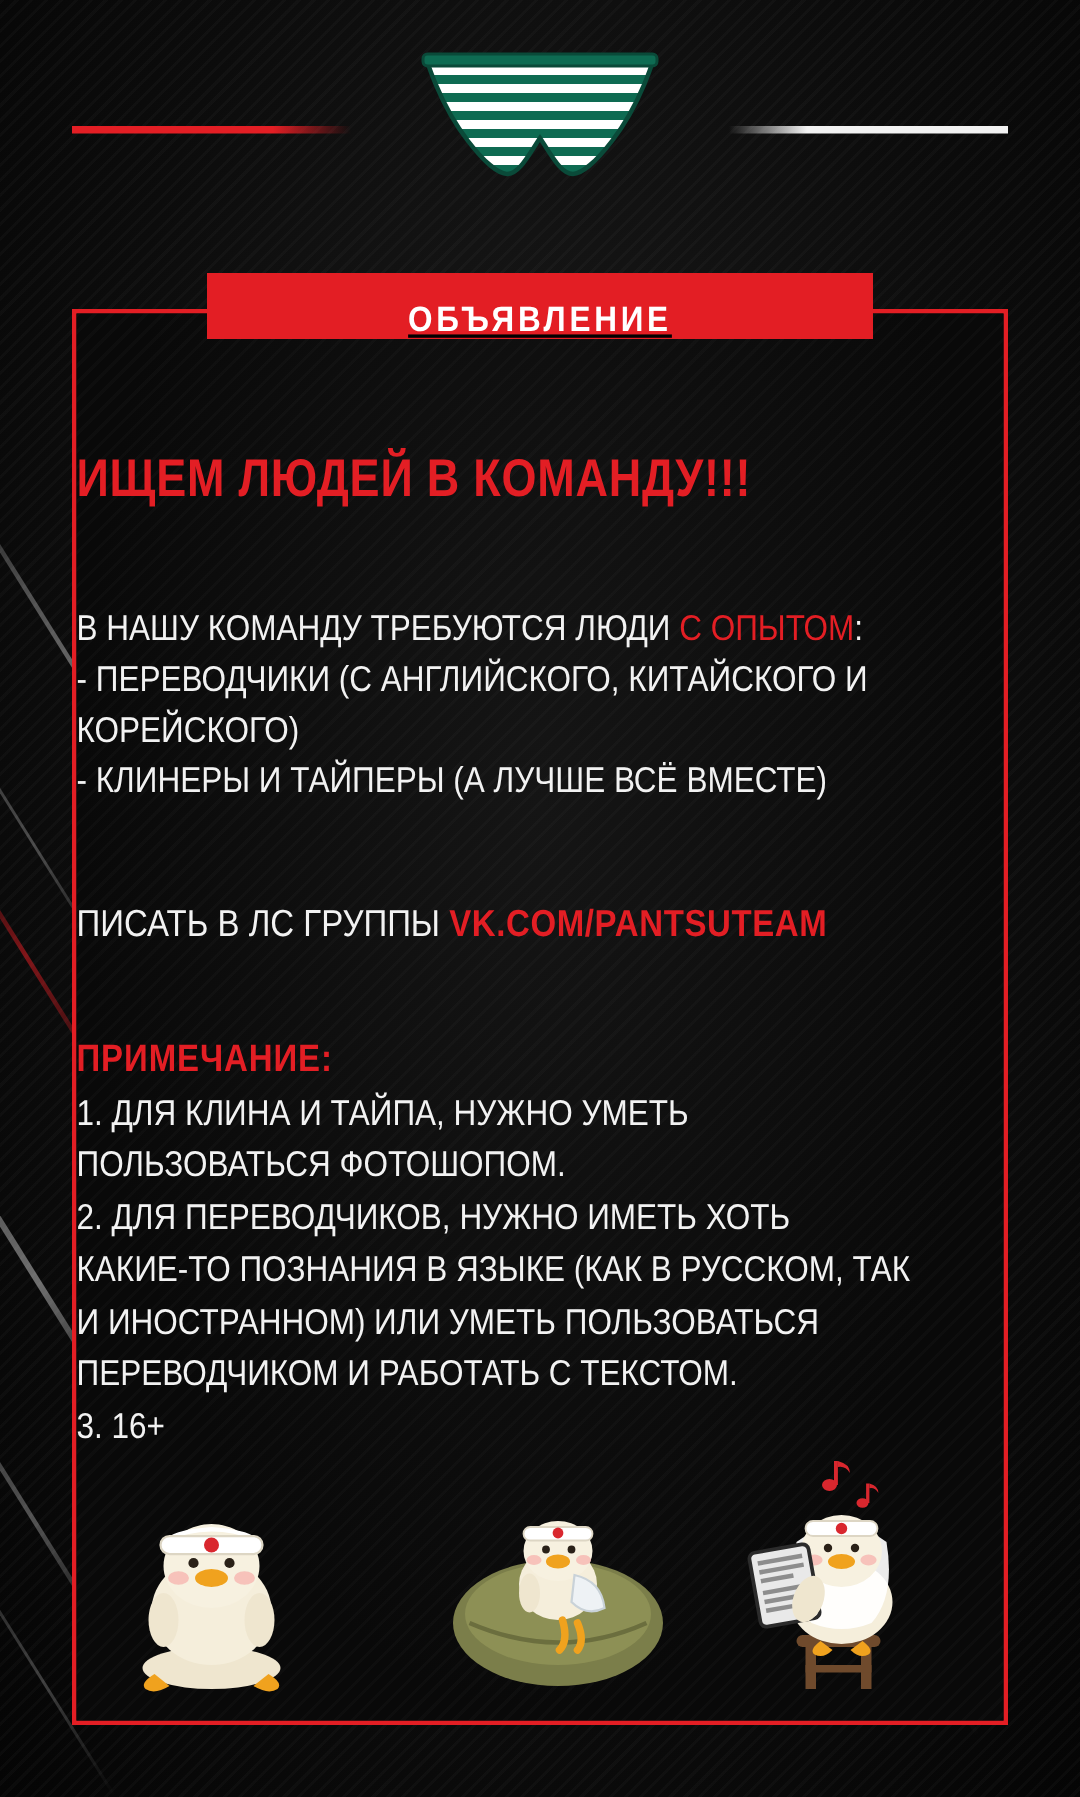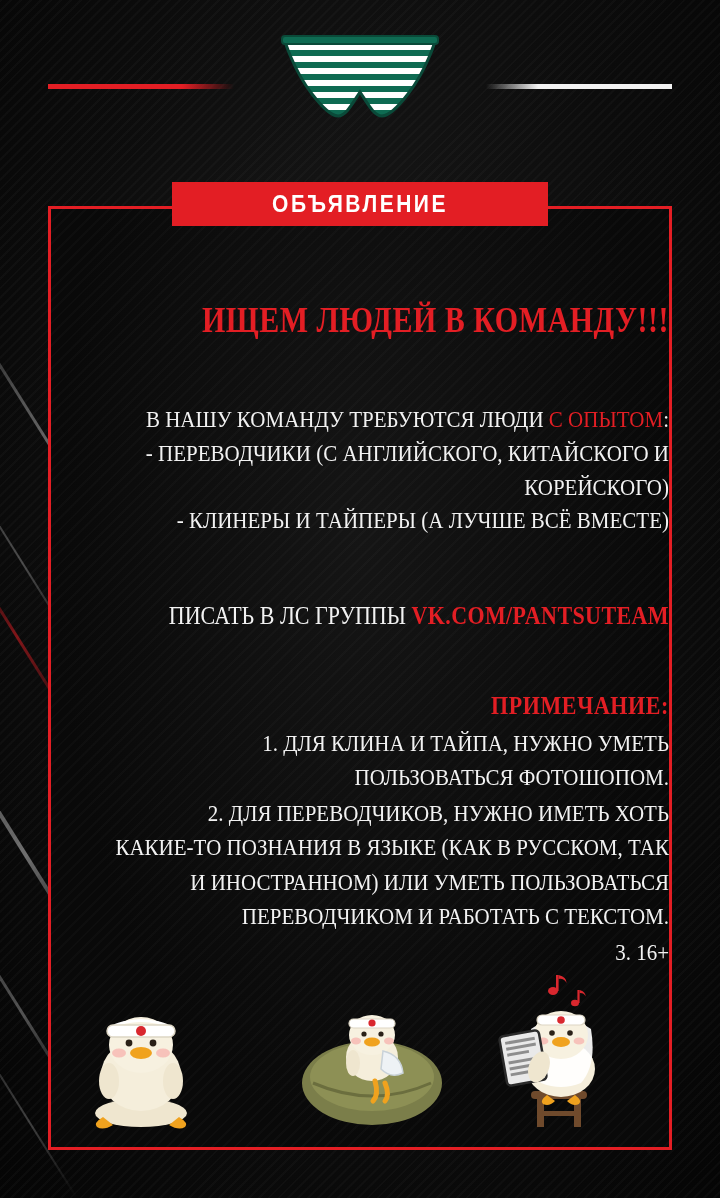--- a/index.html
+++ b/index.html
@@ -72,45 +72,46 @@
       repeating-linear-gradient(135deg, rgba(255,255,255,0.02) 0 2px, rgba(0,0,0,0) 2px 8px),
       radial-gradient(ellipse at 50% 35%, #151515 0%, #090909 70%);
   }
 
   
   .ribbon {
     position: absolute;
     left: 50%;
     top: 182px;
     transform: translateX(-50%);
-    width: 376px;
+    width: 444px;
     height: 44px;
     background: #e31e24;
     display: flex;
-    align-items: center;
+    align-items: flex-end;
     justify-content: center;
     z-index: 5;
+    text-decoration: underline;
   }
   .ribbon span {
     color: #ffffff;
     font-size: 21px;
     letter-spacing: 2.5px;
     font-weight: bold;
     font-family: "Liberation Sans", sans-serif;
     transform: scaleY(1.12);
   }
 
   
   .content {
     position: absolute;
     left: 0; right: 0;
     top: 62px;
-    text-align: right;
+    text-align: left;
     color: #f2f2f2;
-    font-family: Liberation Serif, serif;
+    font-family: Liberation Sans, sans-serif;
     z-index: 4;
   }
 
   .headline {
     color: #e31e24;
     font-size: 30px;
     font-weight: bold;
     letter-spacing: .5px;
     transform: scaleY(1.18);
     margin: 32px 0 0 0;

